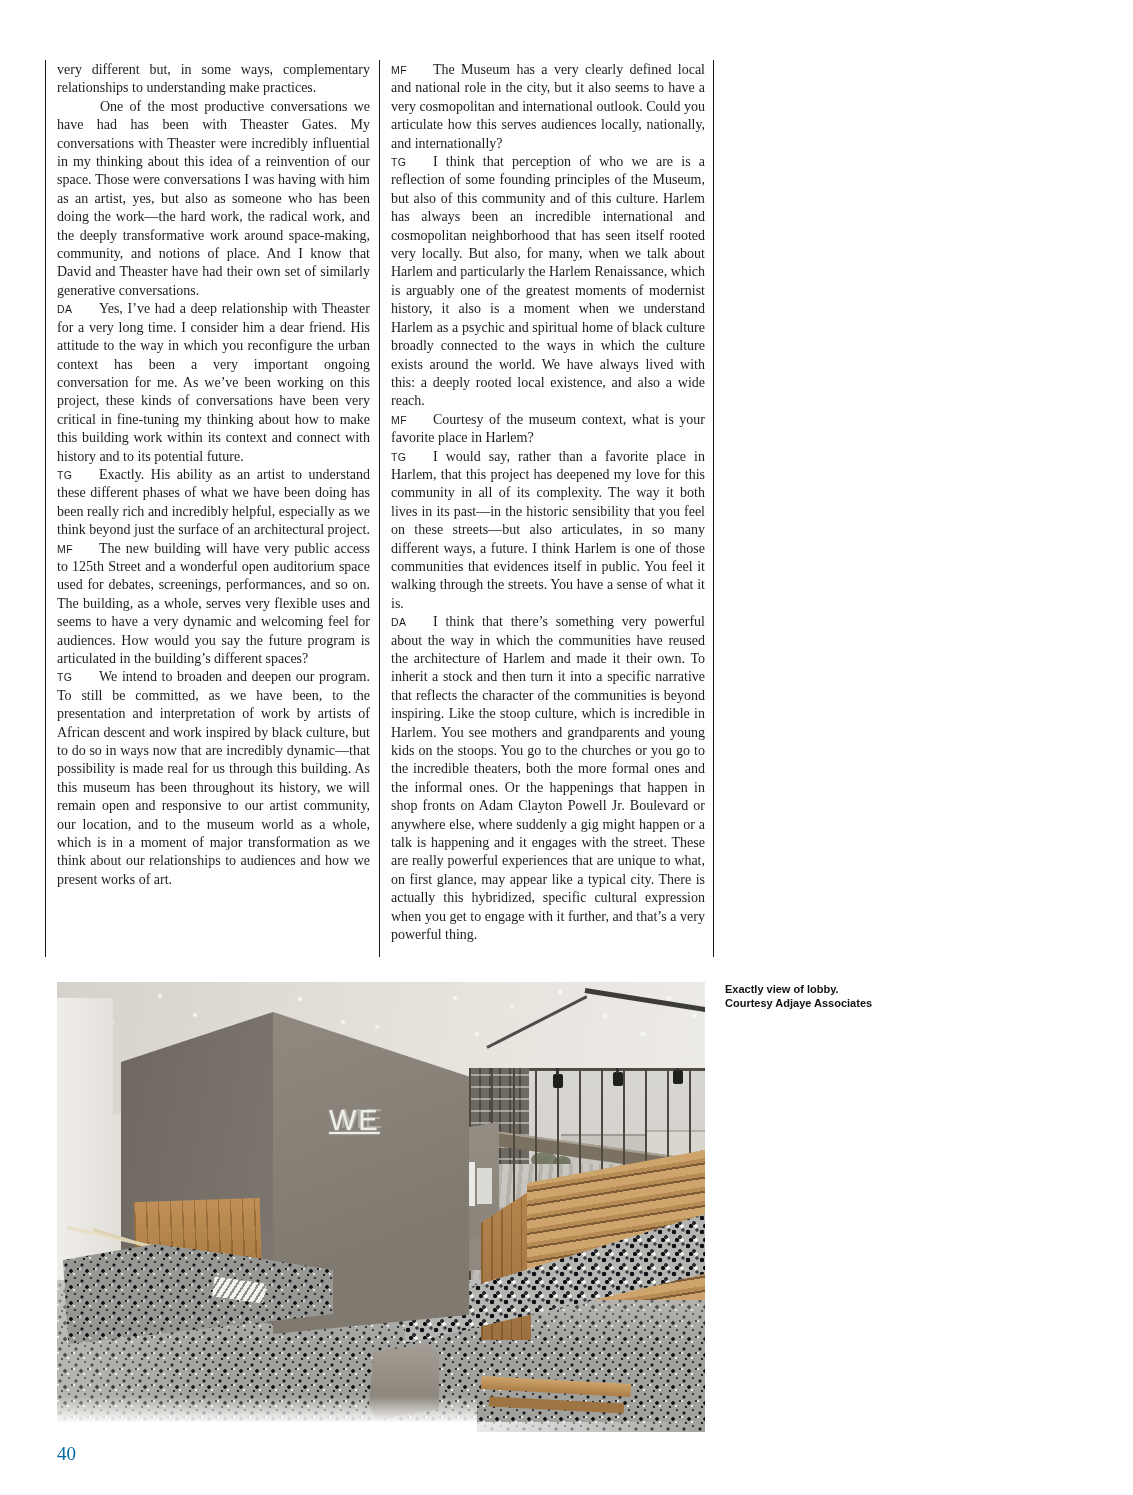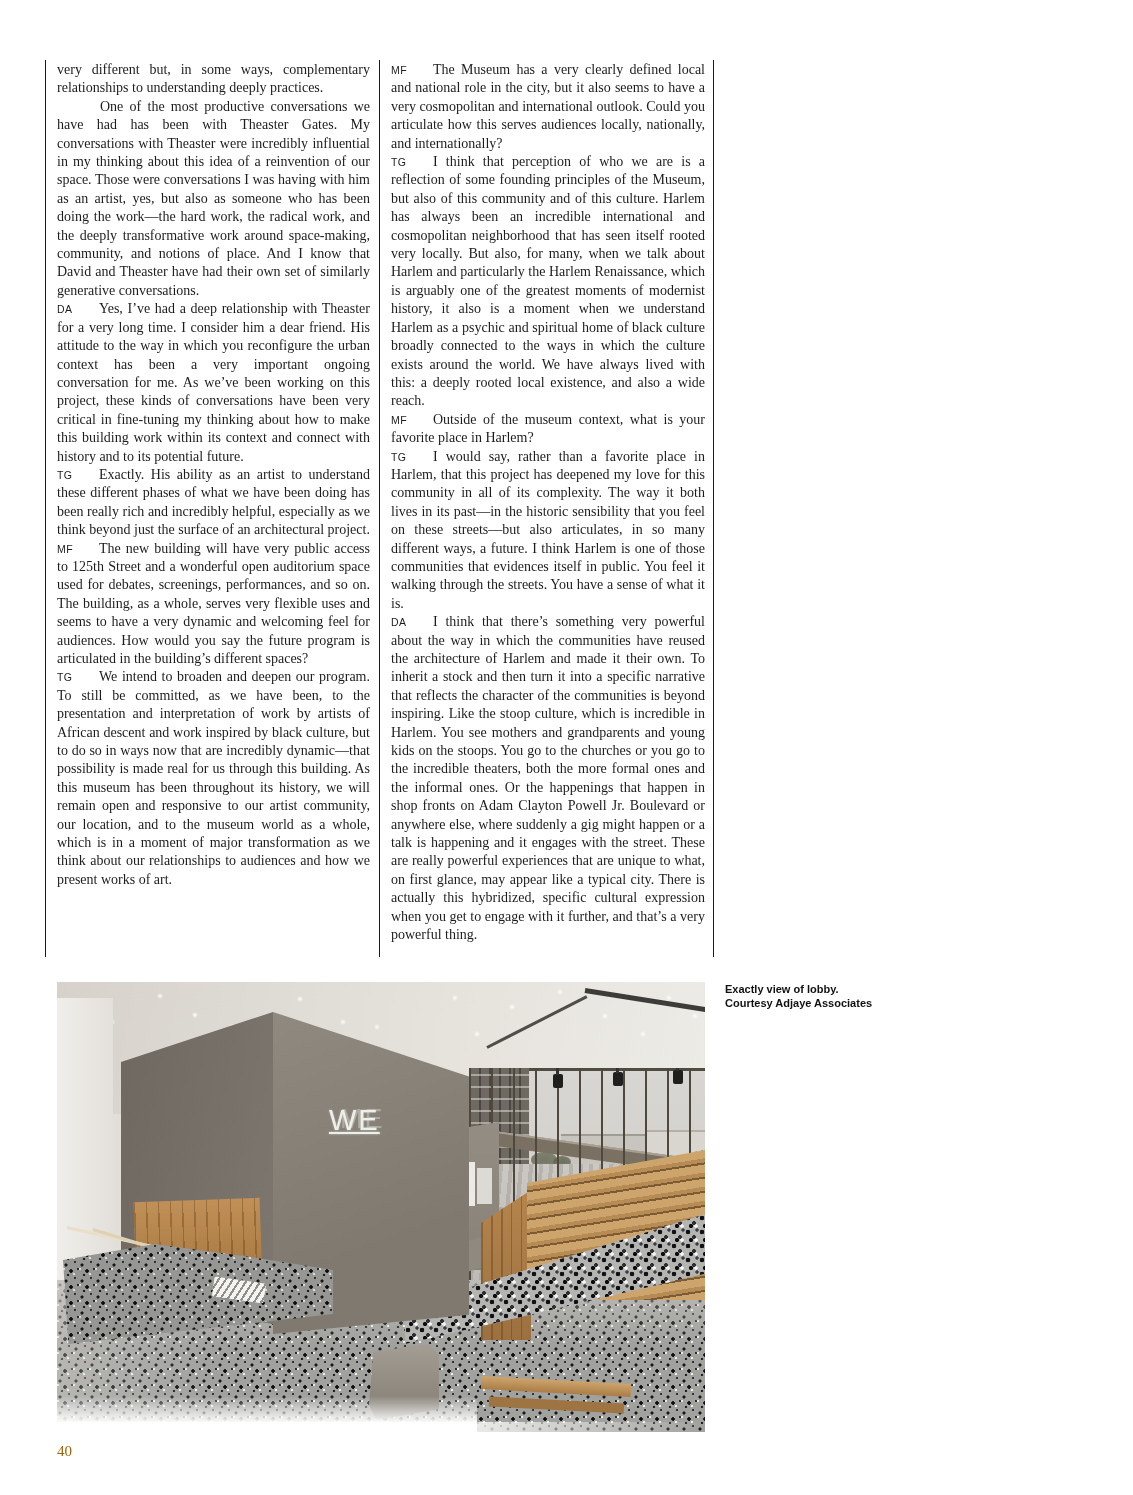--- a/index.html
+++ b/index.html
@@ -12,21 +12,21 @@
   .col{position:absolute;top:61px;font-size:14px;line-height:18.4px;text-align:justify;}
   .col-left{left:57px;width:313px;}
   .col-right{left:391px;width:314px;}
   .col p{margin:0;padding:0;}
   .col p.indent{text-indent:43px;}
   .spk{display:inline-block;width:42px;font-family:"Liberation Sans",sans-serif;
        font-weight:normal;font-size:10.5px;letter-spacing:0.4px;vertical-align:baseline;}
   .caption{position:absolute;left:725px;top:983px;width:180px;
            font-family:"Liberation Sans",sans-serif;font-weight:bold;font-size:11px;
            line-height:13.5px;color:#111;}
-  .pagenum{position:absolute;left:57px;top:1443px;font-size:15px;color:#a16207;}
+  .pagenum{position:absolute;left:57px;top:1443px;font-size:19px;color:#0369a1;}
 
   
   .r{position:absolute;left:57px;top:982px;width:648px;height:450px;overflow:hidden;
      background:#e2dfd9;}
   .r *{position:absolute;}
   .r-ceiling{left:0;top:0;width:648px;height:132px;
     background-image:
       radial-gradient(5px 5px at 15px 43px,rgba(255,255,250,.95),rgba(255,255,250,0) 65%),
       radial-gradient(5px 5px at 55px 40px,rgba(255,255,250,.9),rgba(255,255,250,0) 65%),
       radial-gradient(5px 5px at 103px 14px,rgba(255,255,250,.9),rgba(255,255,250,0) 65%),
@@ -164,32 +164,32 @@
 </head>
 <body>
 
 <div class="page">
 
   <div class="rule rule-left"></div>
   <div class="rule rule-mid"></div>
   <div class="rule rule-right"></div>
 
   <div class="col col-left">
-    <p><span>very different but, in some ways, complementary relationships to understanding deeply practices.</span></p>
+    <p><span>very different but, in some ways, complementary relationships to understanding make practices.</span></p>
     <p class="indent"><span>One of the most productive conversations we have had has been with Theaster Gates. My conversations with Theaster were incredibly influential in my thinking about this idea of a reinvention of our space. Those were conversations I was having with him as an artist, yes, but also as someone who has been doing the work—the hard work, the radical work, and the deeply transformative work around space-making, community, and notions of place. And I know that David and Theaster have had their own set of similarly generative conversations.</span></p>
     <p><span class="spk">DA</span><span>Yes, I’ve had a deep relationship with Theaster for a very long time. I consider him a dear friend. His attitude to the way in which you reconfigure the urban context has been a very important ongoing conversation for me. As we’ve been working on this project, these kinds of conversations have been very critical in fine-tuning my thinking about how to make this building work within its context and connect with history and to its potential future.</span></p>
     <p><span class="spk">TG</span><span>Exactly. His ability as an artist to understand these different phases of what we have been doing has been really rich and incredibly helpful, especially as we think beyond just the surface of an architectural project.</span></p>
     <p><span class="spk">MF</span><span>The new building will have very public access to 125th Street and a wonderful open auditorium space used for debates, screenings, performances, and so on. The building, as a whole, serves very flexible uses and seems to have a very dynamic and welcoming feel for audiences. How would you say the future program is articulated in the building’s different spaces?</span></p>
     <p><span class="spk">TG</span><span>We intend to broaden and deepen our program. To still be committed, as we have been, to the presentation and interpretation of work by artists of African descent and work inspired by black culture, but to do so in ways now that are incredibly dynamic—that possibility is made real for us through this building. As this museum has been throughout its history, we will remain open and responsive to our artist community, our location, and to the museum world as a whole, which is in a moment of major transformation as we think about our relationships to audiences and how we present works of art.</span></p>
   </div>
 
   <div class="col col-right">
     <p><span class="spk">MF</span><span>The Museum has a very clearly defined local and national role in the city, but it also seems to have a very cosmopolitan and international outlook. Could you articulate how this serves audiences locally, nationally, and internationally?</span></p>
     <p><span class="spk">TG</span><span>I think that perception of who we are is a reflection of some founding principles of the Museum, but also of this community and of this culture. Harlem has always been an incredible international and cosmopolitan neighborhood that has seen itself rooted very locally. But also, for many, when we talk about Harlem and particularly the Harlem Renaissance, which is arguably one of the greatest moments of modernist history, it also is a moment when we understand Harlem as a psychic and spiritual home of black culture broadly connected to the ways in which the culture exists around the world. We have always lived with this: a deeply rooted local existence, and also a wide reach.</span></p>
-    <p><span class="spk">MF</span><span>Outside of the museum context, what is your favorite place in Harlem?</span></p>
+    <p><span class="spk">MF</span><span>Courtesy of the museum context, what is your favorite place in Harlem?</span></p>
     <p><span class="spk">TG</span><span>I would say, rather than a favorite place in Harlem, that this project has deepened my love for this community in all of its complexity. The way it both lives in its past—in the historic sensibility that you feel on these streets—but also articulates, in so many different ways, a future. I think Harlem is one of those communities that evidences itself in public. You feel it walking through the streets. You have a sense of what it is.</span></p>
     <p><span class="spk">DA</span><span>I think that there’s something very powerful about the way in which the communities have reused the architecture of Harlem and made it their own. To inherit a stock and then turn it into a specific narrative that reflects the character of the communities is beyond inspiring. Like the stoop culture, which is incredible in Harlem. You see mothers and grandparents and young kids on the stoops. You go to the churches or you go to the incredible theaters, both the more formal ones and the informal ones. Or the happenings that happen in shop fronts on Adam Clayton Powell Jr. Boulevard or anywhere else, where suddenly a gig might happen or a talk is happening and it engages with the street. These are really powerful experiences that are unique to what, on first glance, may appear like a typical city. There is actually this hybridized, specific cultural expression when you get to engage with it further, and that’s a very powerful thing.</span></p>
   </div>
 
   <div class="caption">
     <div>Exactly view of lobby.</div>
     <div>Courtesy Adjaye Associates</div>
   </div>
 
   <div class="r">

